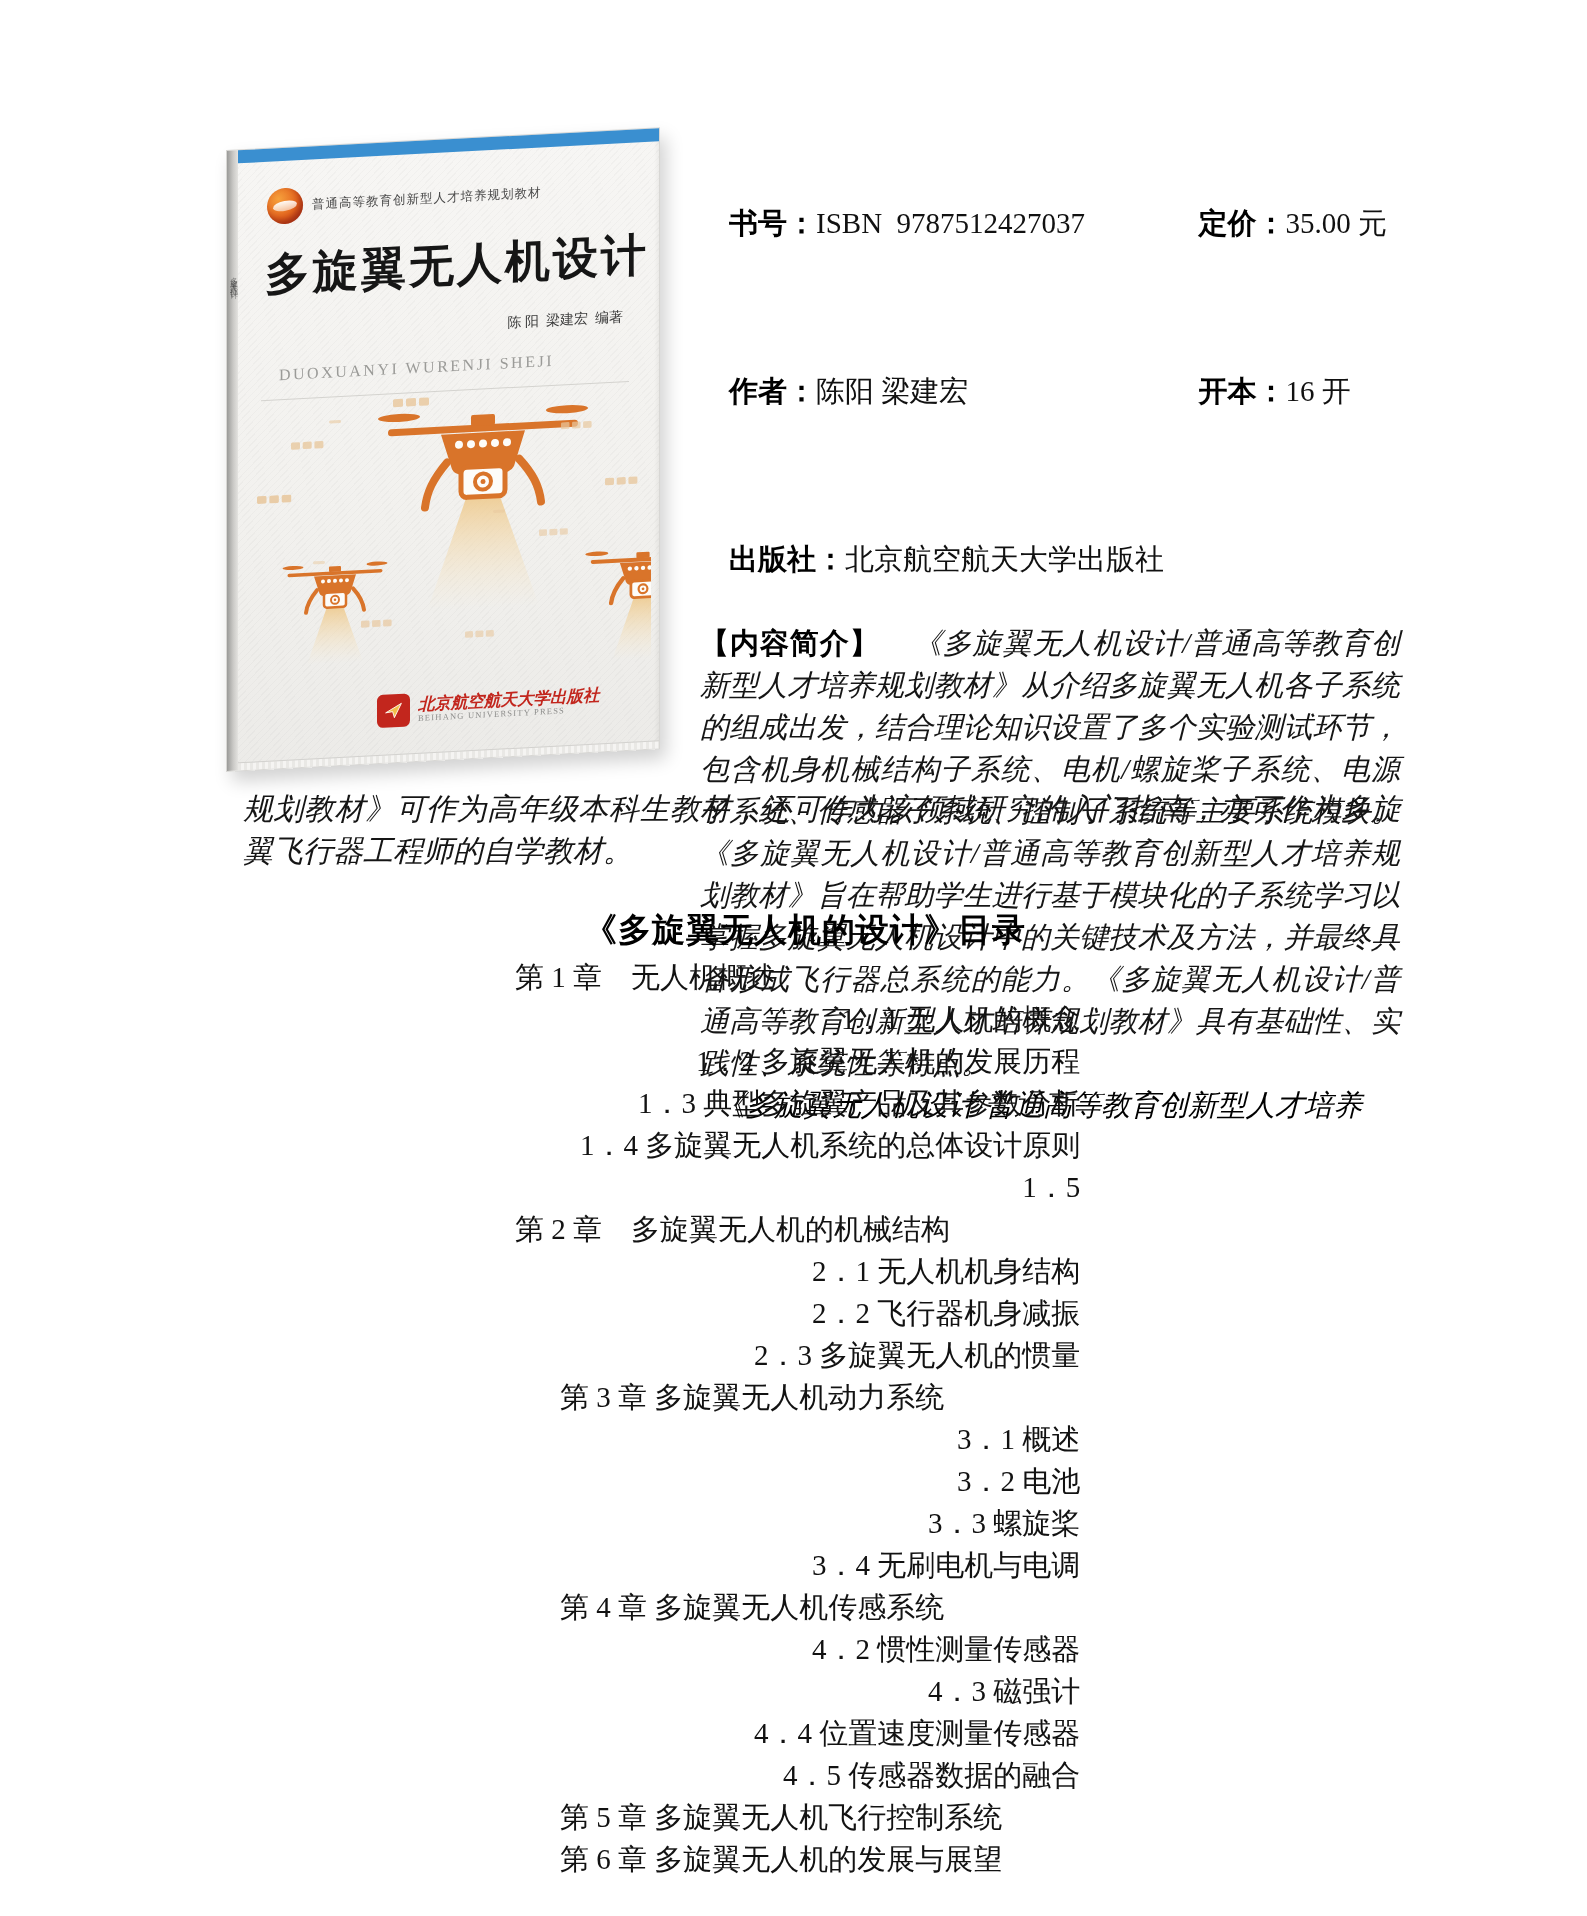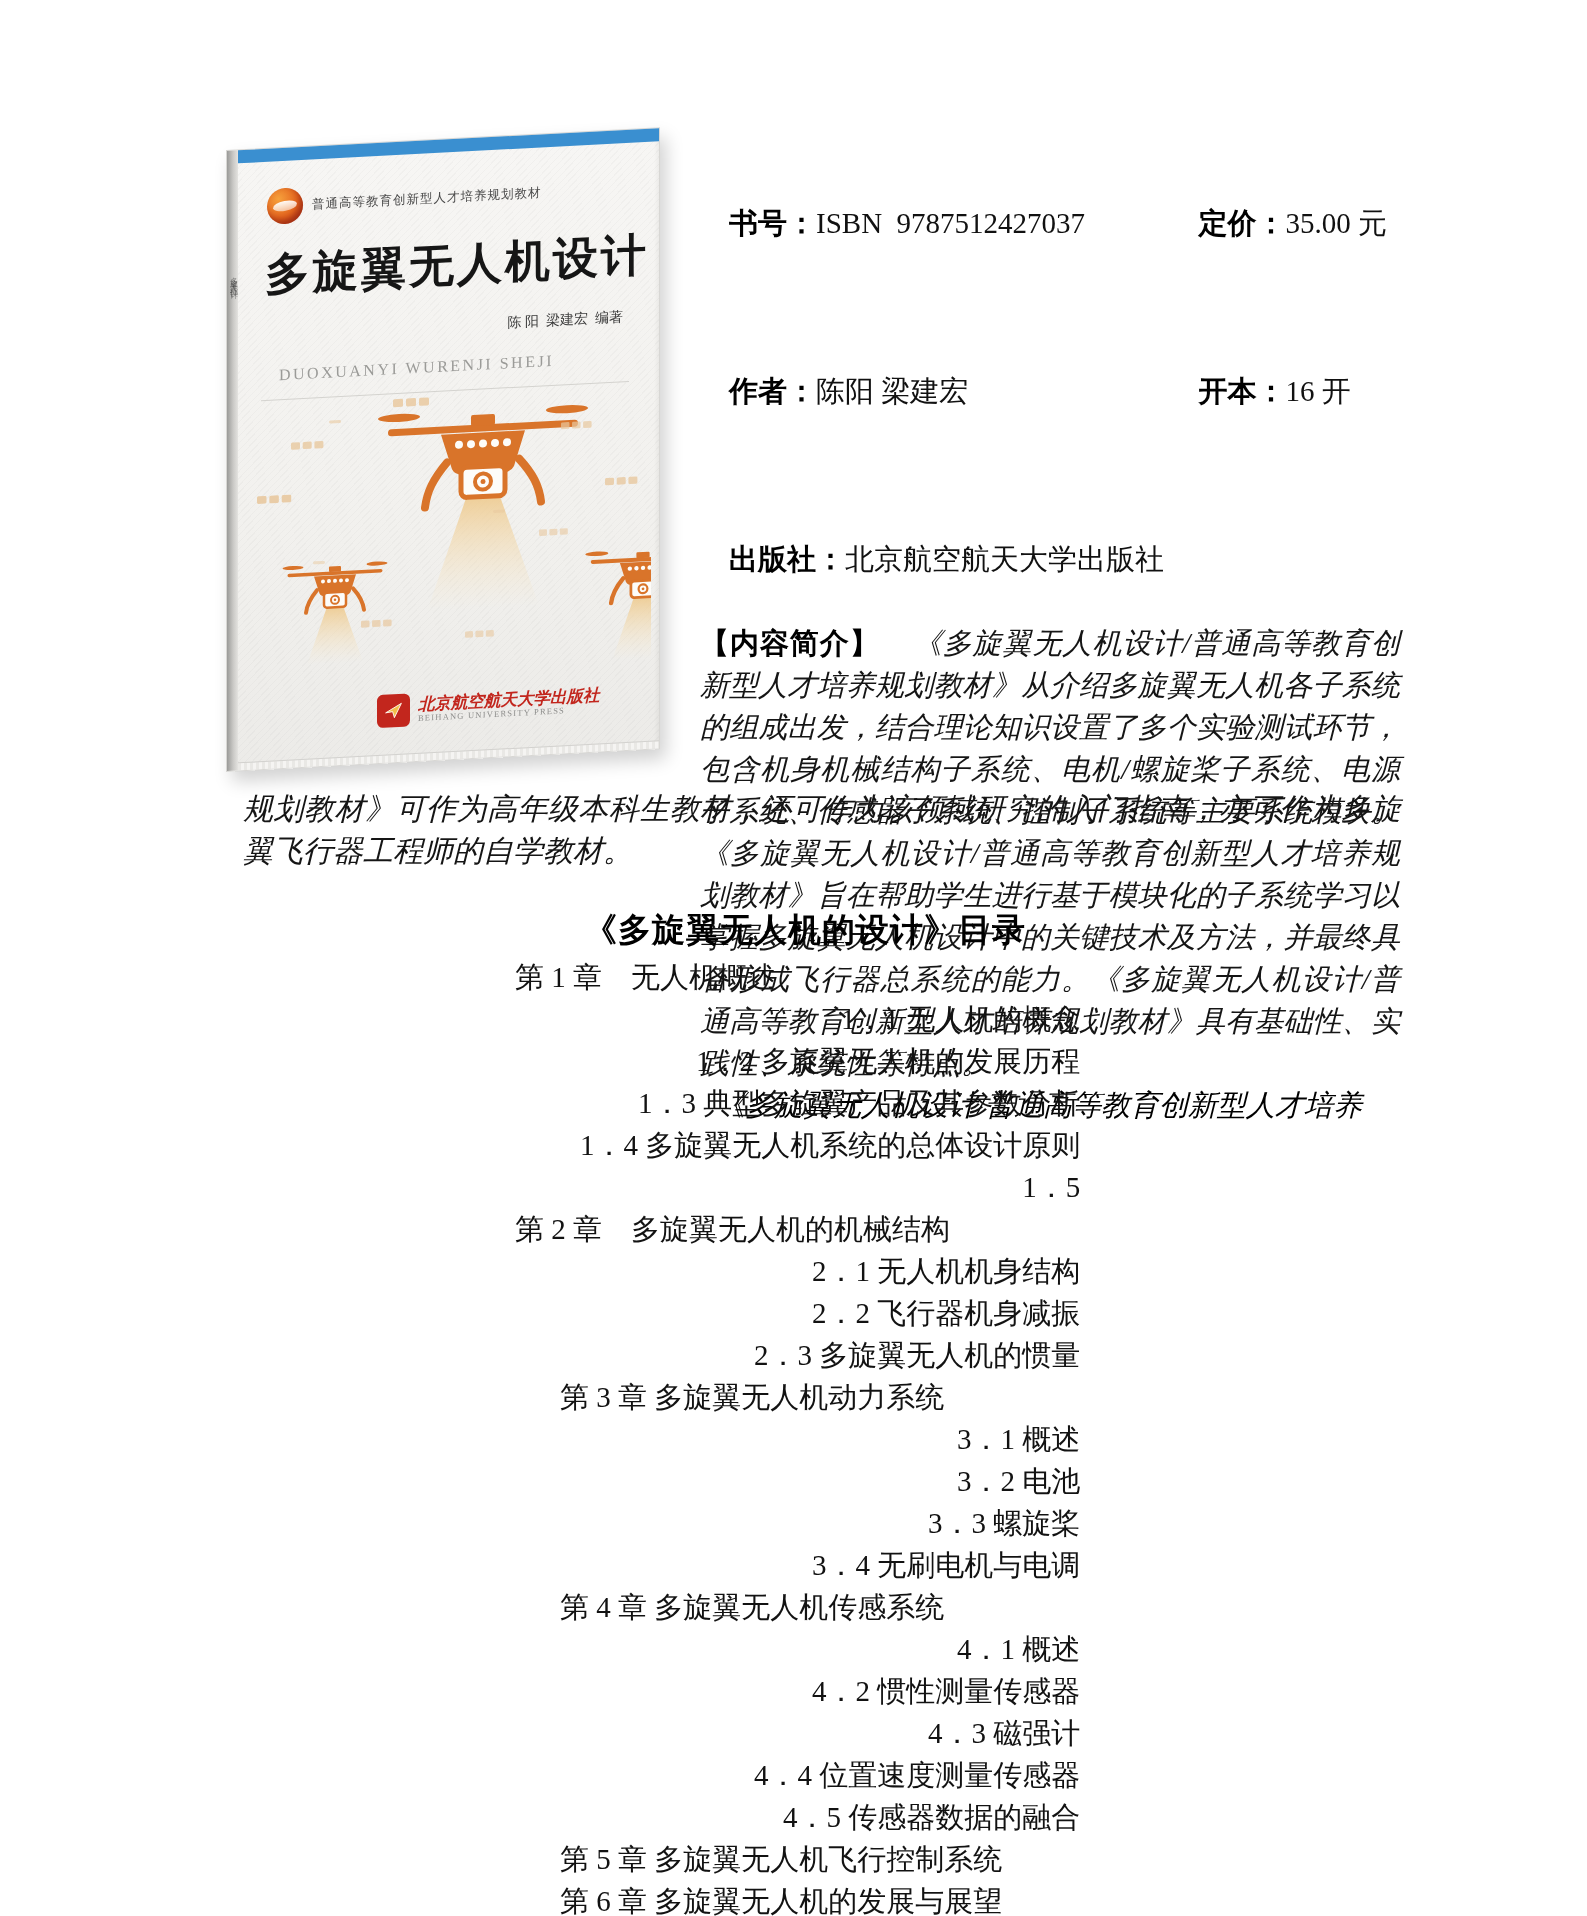--- a/index.html
+++ b/index.html
@@ -211,20 +211,19 @@
     <div class="toc-item ind0">第 2 章　多旋翼无人机的机械结构</div>
     <div class="toc-item ind2">2．1 无人机机身结构</div>
     <div class="toc-item ind2">2．2 飞行器机身减振</div>
     <div class="toc-item ind2">2．3 多旋翼无人机的惯量</div>
     <div class="toc-item ind1">第 3 章 多旋翼无人机动力系统</div>
     <div class="toc-item ind2">3．1 概述</div>
     <div class="toc-item ind2">3．2 电池</div>
     <div class="toc-item ind2">3．3 螺旋桨</div>
     <div class="toc-item ind2">3．4 无刷电机与电调</div>
     <div class="toc-item ind1">第 4 章 多旋翼无人机传感系统</div>
-    <div class="toc-item ind2">4．1 概述</div>
     <div class="toc-item ind2">4．2 惯性测量传感器</div>
     <div class="toc-item ind2">4．3 磁强计</div>
     <div class="toc-item ind2">4．4 位置速度测量传感器</div>
     <div class="toc-item ind2">4．5 传感器数据的融合</div>
     <div class="toc-item ind1">第 5 章 多旋翼无人机飞行控制系统</div>
     <div class="toc-item ind1">第 6 章 多旋翼无人机的发展与展望</div>
   </div>
 
 </body></html>

